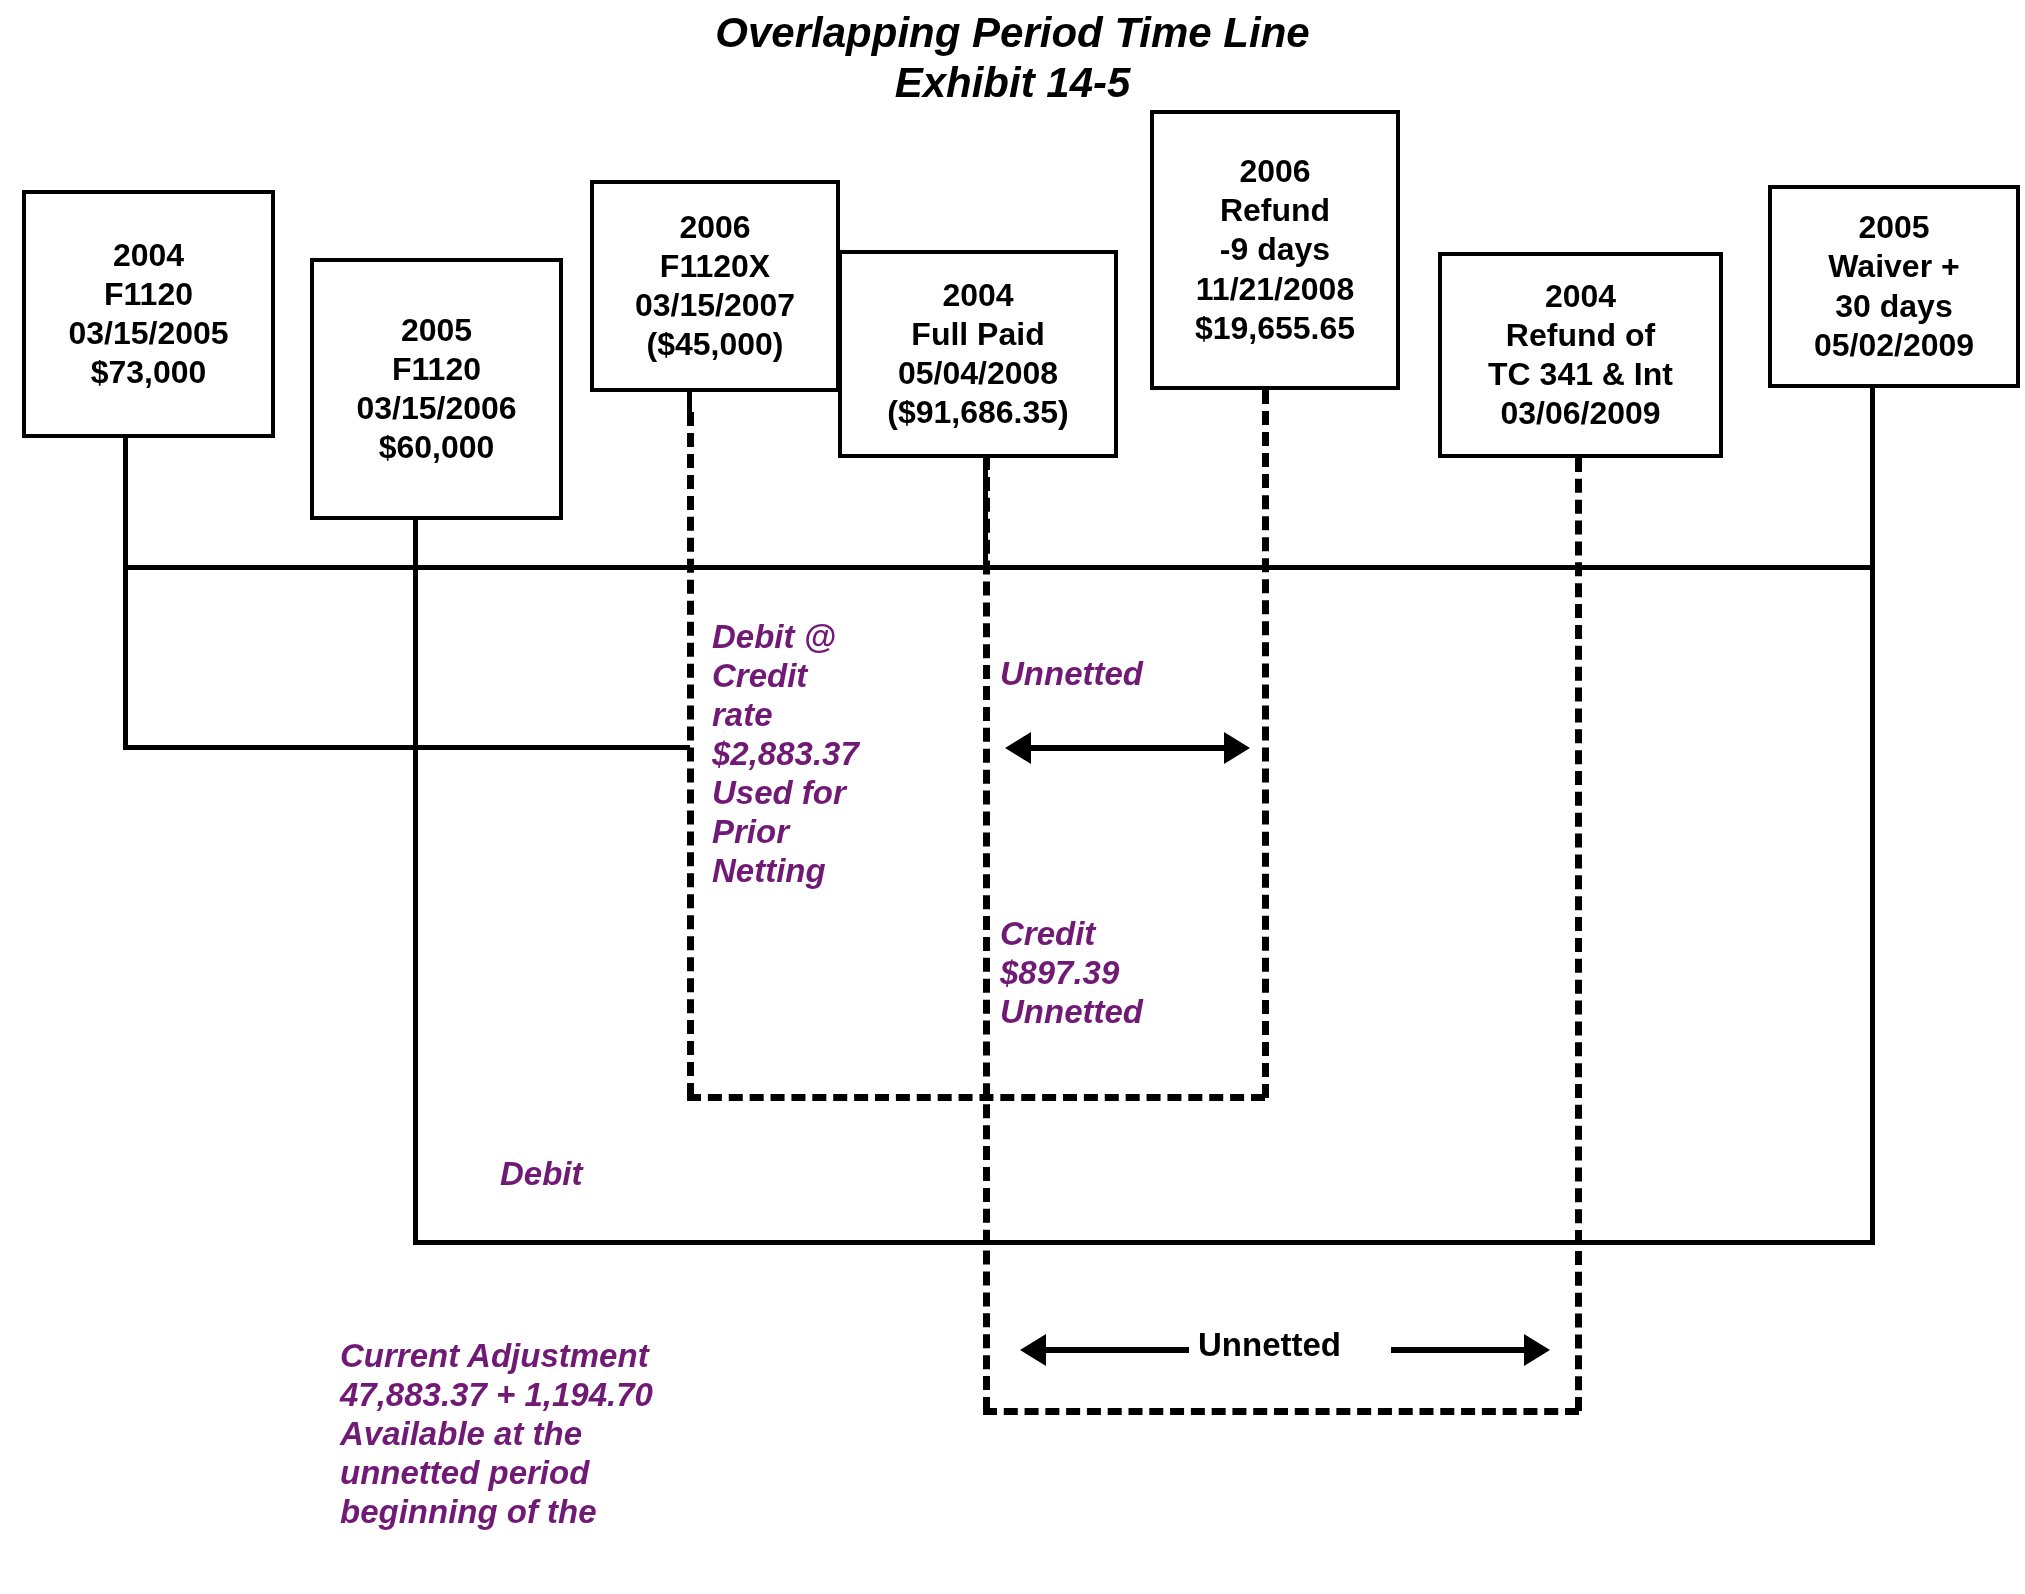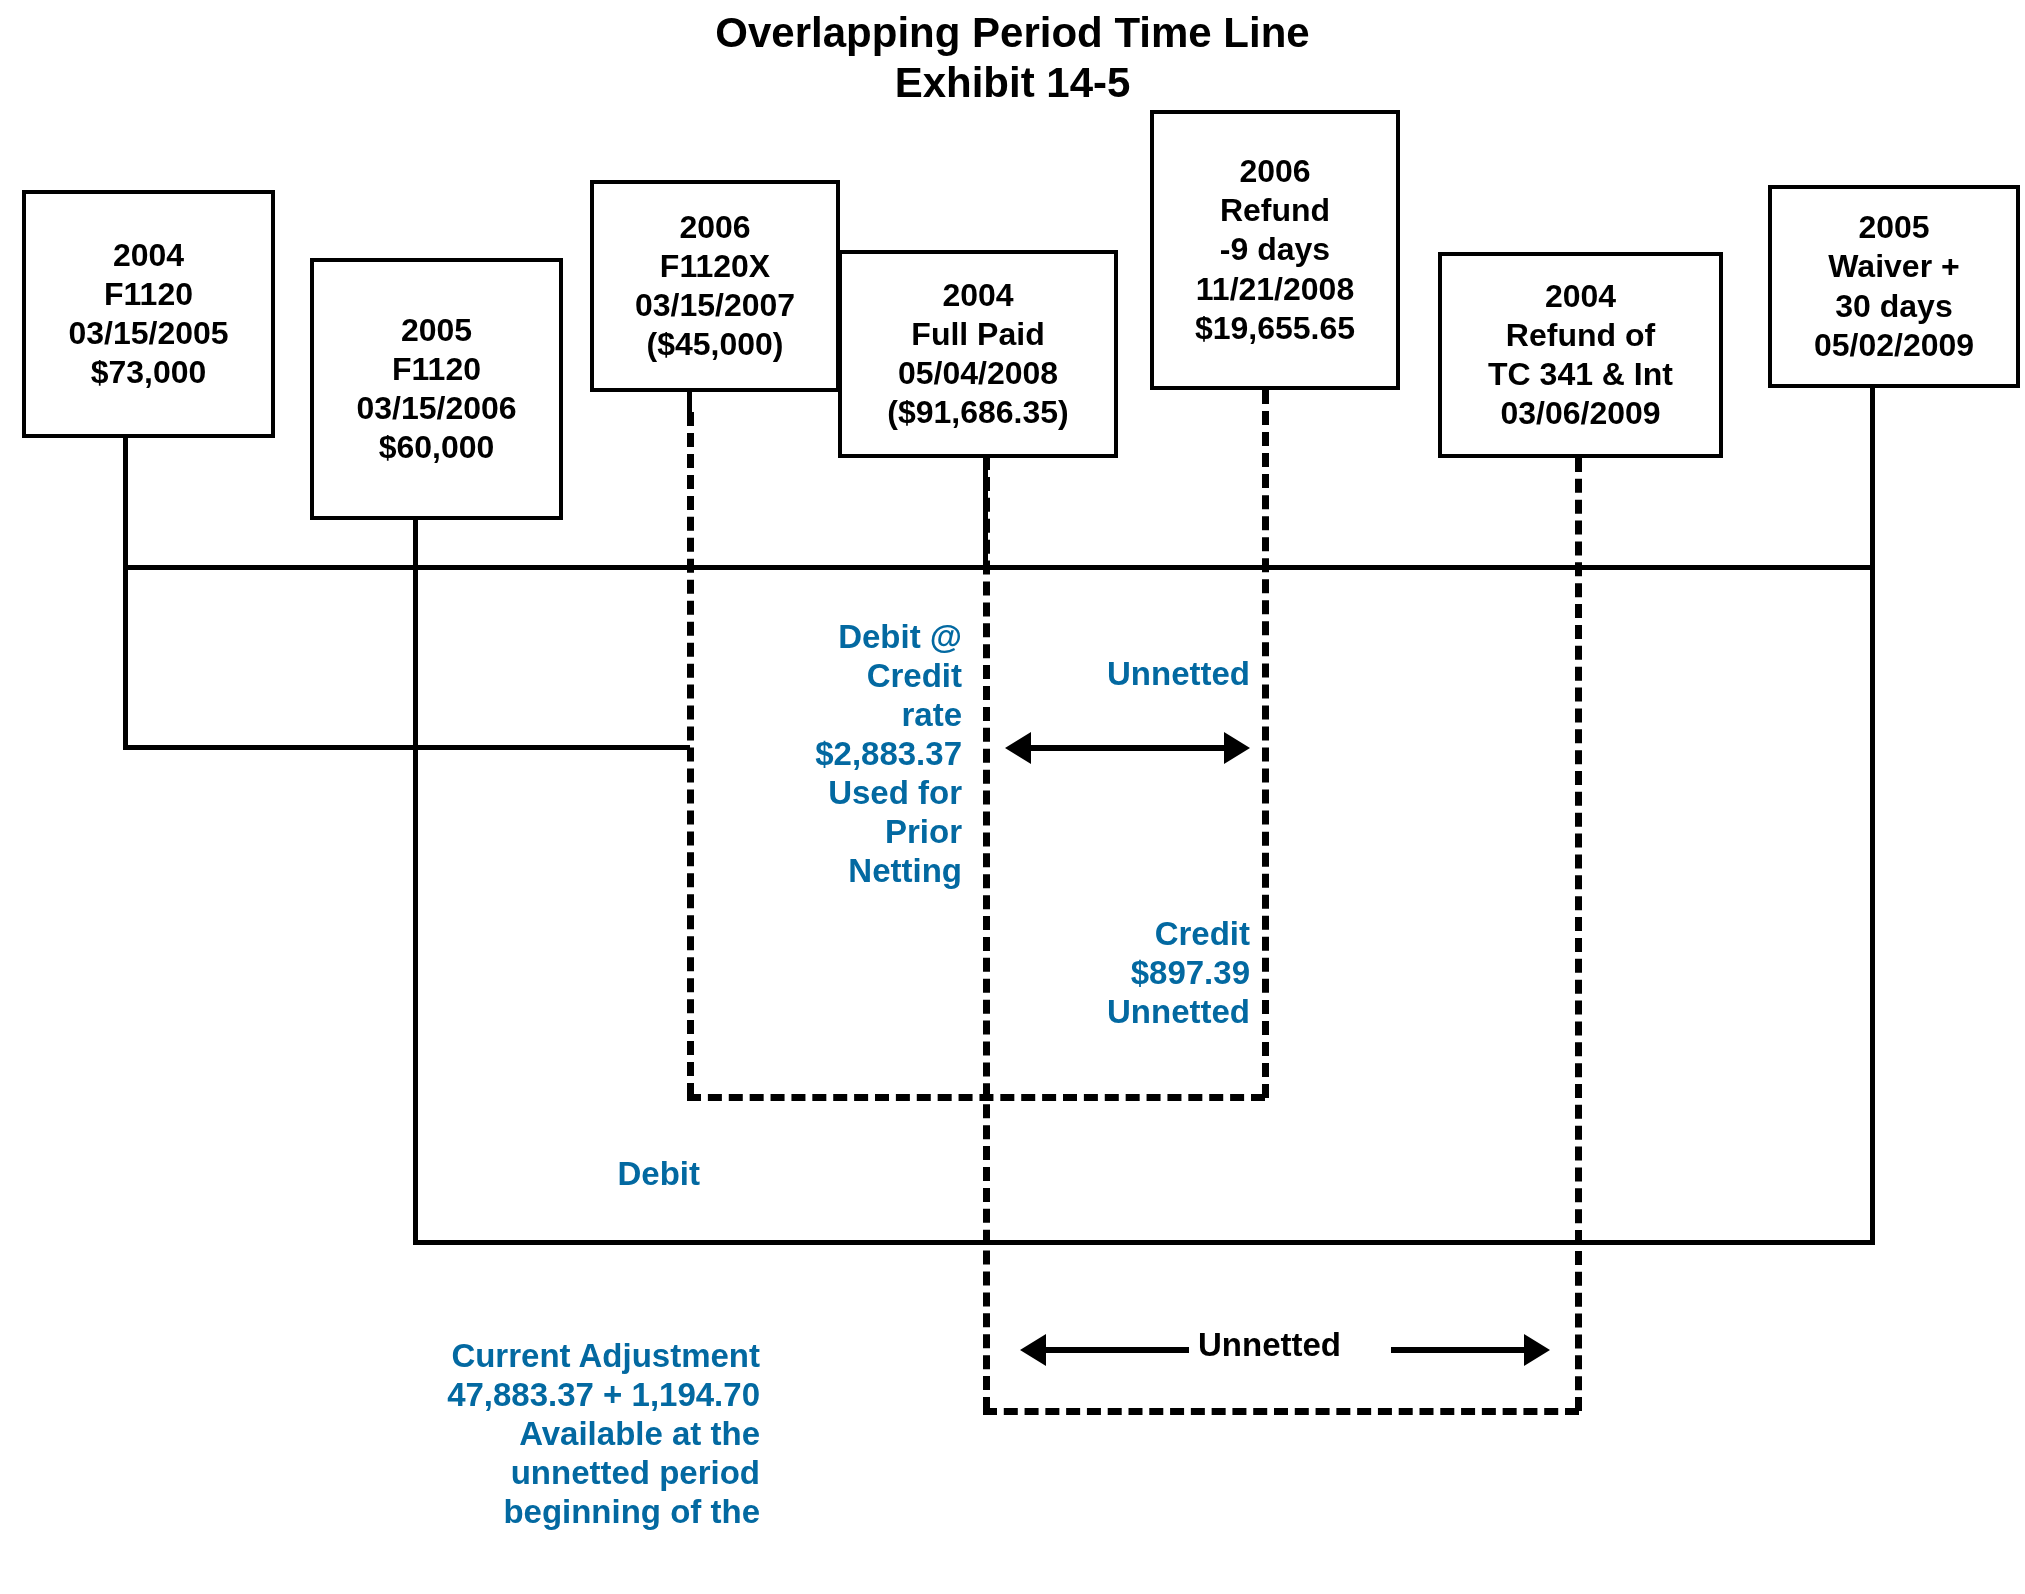--- a/index.html
+++ b/index.html
@@ -2,37 +2,37 @@
 <html><head>
 <meta charset="utf-8">
 <style>
   html,body{margin:0;padding:0;background:#ffffff;}
   body{width:2025px;height:1594px;overflow:hidden;
        font-family:"Liberation Sans","DejaVu Sans",sans-serif;}
   #stage{position:relative;width:2025px;height:1594px;background:#fff;}
 
   .title{position:absolute;left:0;top:8px;width:2025px;text-align:center;
          font-size:42px;font-weight:bold;color:#000;line-height:1.18;}
-  .title div{white-space:nowrap;}
+  .title div{white-space:nowrap;font-style:italic;}
 
   .node{position:absolute;box-sizing:border-box;border:4px solid #000;
         background:#fff;display:flex;flex-direction:column;align-items:center;
         justify-content:center;text-align:center;font-size:32px;font-weight:bold;
         line-height:1.22;color:#000;z-index:5;}
   .node span{display:block;white-space:nowrap;}
 
   .solid{position:absolute;background:#000;z-index:3;}
   .vline{width:5px;}
   .hline{height:5px;}
 
   .dash-v{position:absolute;width:0;border-left:7px dashed #000;z-index:4;}
   .dash-h{position:absolute;height:0;border-top:7px dashed #000;z-index:4;}
 
-  .lbl{position:absolute;font-size:33px;font-weight:bold;color:#0369a1;
-       line-height:1.18;text-align:right;z-index:6;}
+  .lbl{position:absolute;font-size:33px;font-weight:bold;color:#701a75;
+       line-height:1.18;text-align:left;z-index:6;font-style:italic;}
   .lbl span{display:block;white-space:nowrap;}
 
   .arrow{position:absolute;height:0;z-index:6;}
   .arrow .shaft{position:absolute;left:18px;right:18px;top:-3px;height:6px;background:#000;}
   .arrow .head{position:absolute;top:-16px;width:0;height:0;
                border-top:16px solid transparent;border-bottom:16px solid transparent;}
   .arrow .head.l{left:0;border-right:26px solid #000;}
   .arrow .head.r{right:0;border-left:26px solid #000;}
 
   .arrow-split{position:absolute;height:0;z-index:6;}

